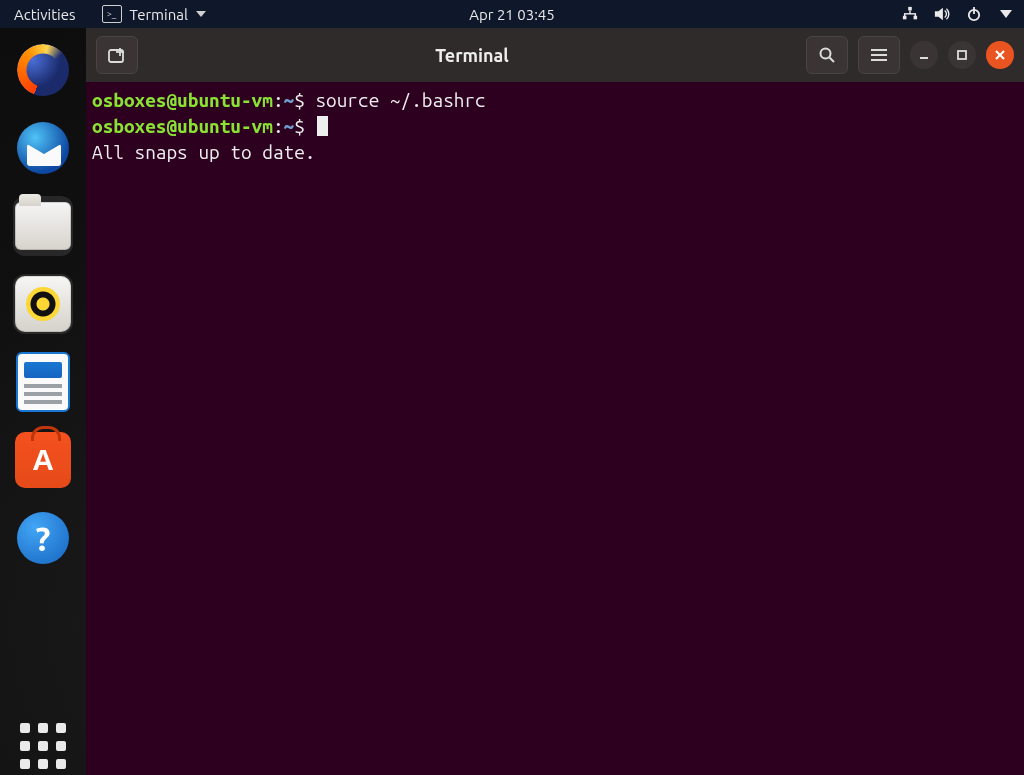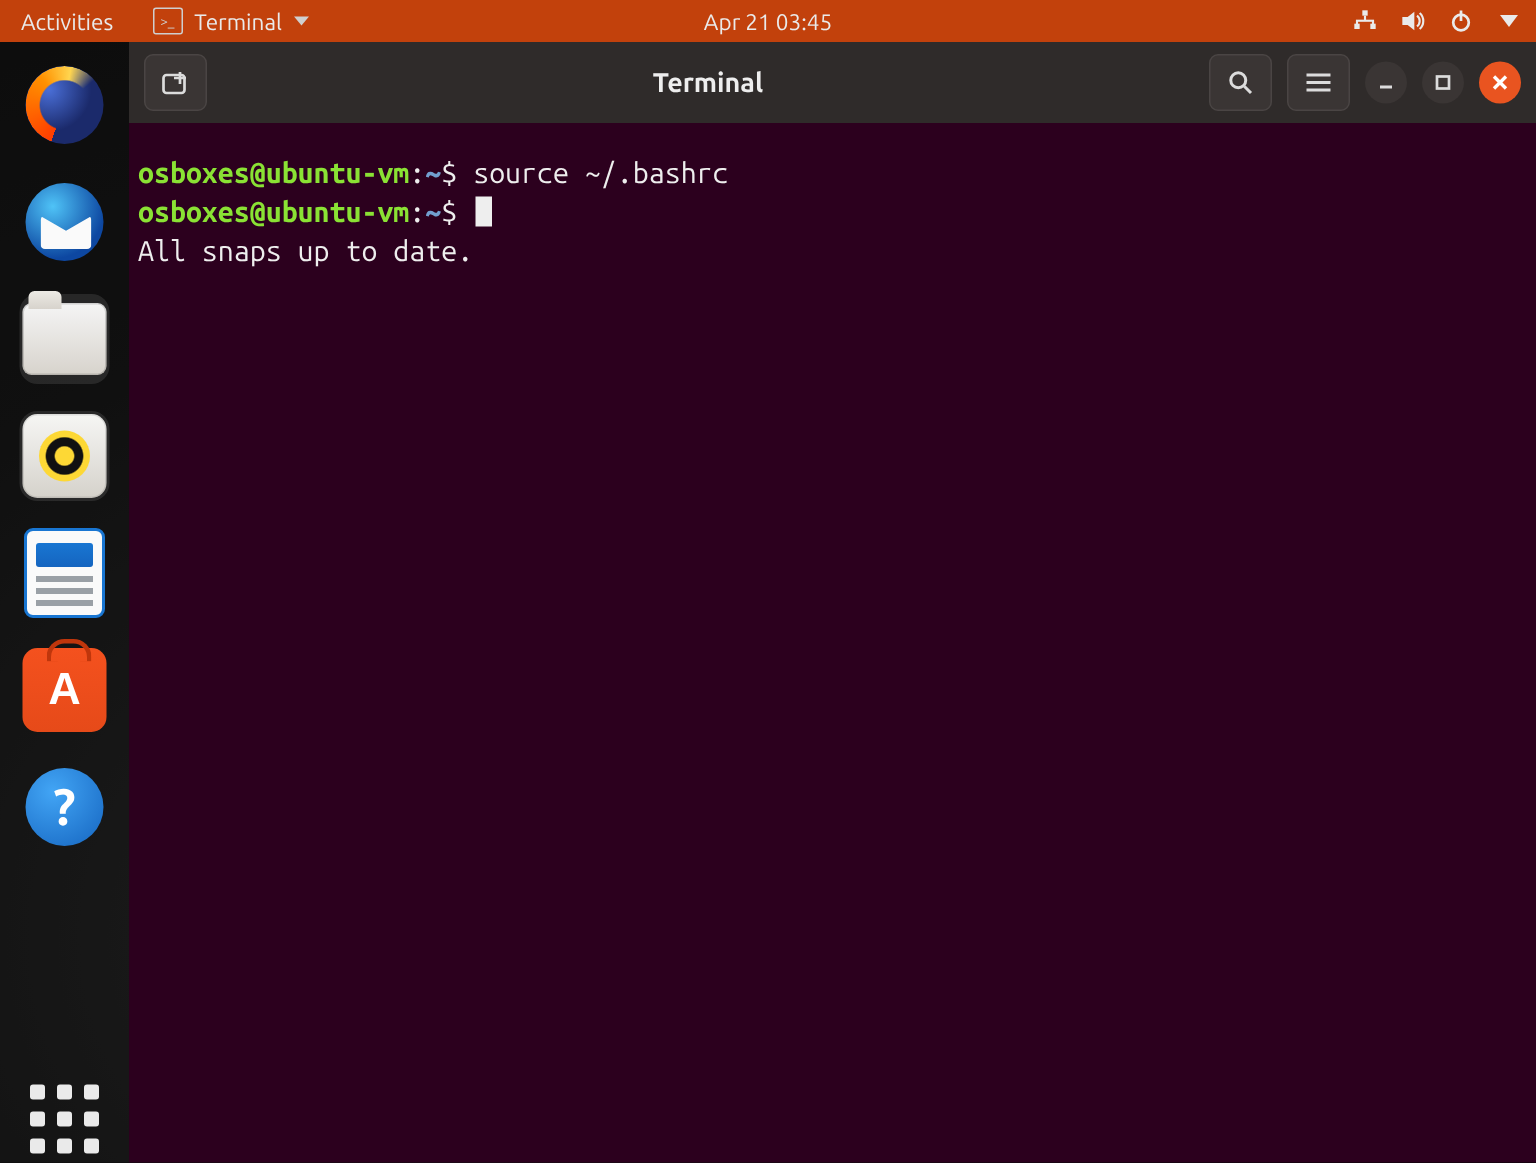--- a/index.html
+++ b/index.html
@@ -1,17 +1,17 @@
 <!DOCTYPE html>
 <html><head>
 <meta charset="utf-8">
 <style>
   html,body{margin:0;padding:0;width:1024px;height:775px;overflow:hidden;font-family:"Ubuntu","DejaVu Sans",sans-serif;background:#000;}
   
-  .top-panel{position:absolute;left:0;top:0;width:1024px;height:28px;background:#c2410c;color:#eaeaea;display:flex;align-items:center;font-size:15px;}
+  .top-panel{position:absolute;left:0;top:0;width:1024px;height:28px;background:#0f172a;color:#eaeaea;display:flex;align-items:center;font-size:15px;}
   .top-panel .left-area{display:flex;align-items:center;height:100%;}
   .top-panel .activities{padding:0 14px;height:100%;display:flex;align-items:center;cursor:pointer;}
   .top-panel .app-menu{display:flex;align-items:center;gap:8px;padding:0 12px;cursor:pointer;height:100%;}
   .top-panel .app-menu .term-glyph{width:18px;height:16px;border:1.5px solid #cfcfcf;border-radius:2px;display:flex;align-items:center;justify-content:center;}
   .top-panel .app-menu .term-glyph:before{content:">_";font-size:9px;color:#cfcfcf;line-height:1;}
   .top-panel .app-menu .caret-down{width:0;height:0;border-left:5px solid transparent;border-right:5px solid transparent;border-top:6px solid #cfcfcf;}
   .top-panel .center-area{position:absolute;left:0;right:0;display:flex;justify-content:center;pointer-events:none;}
   .top-panel .center-area span{pointer-events:auto;}
   .top-panel .right-area{position:absolute;right:10px;top:0;height:100%;display:flex;align-items:center;gap:16px;}
   .top-panel .right-area .icon{width:16px;height:16px;display:flex;align-items:center;justify-content:center;cursor:pointer;}
@@ -58,21 +58,21 @@
   .titlebar{height:54px;background:#2f2b2a;display:flex;align-items:center;padding:0 10px;gap:10px;}
   .tb-btn{width:40px;height:36px;border-radius:6px;background:#3a3534;display:flex;align-items:center;justify-content:center;cursor:pointer;border:1px solid #4a4544;}
   .tb-btn svg{stroke:#dcdcdc;fill:none;}
   .tb-title{flex:1;text-align:center;color:#eeeeee;font-size:18px;font-weight:600;}
   .tb-right{display:flex;align-items:center;gap:10px;}
   .win-ctrl{width:28px;height:28px;border-radius:50%;background:#3a3534;display:flex;align-items:center;justify-content:center;cursor:pointer;}
   .win-ctrl svg{stroke:#dcdcdc;fill:none;}
   .win-ctrl.close{background:#e95420;}
   .win-ctrl.close svg{stroke:#fff;}
   
-  .term-body{flex:1;padding:20px 6px;font-family:"Ubuntu Mono","DejaVu Sans Mono",monospace;font-size:19px;line-height:26px;color:#eeeeee;}
+  .term-body{flex:1;padding:5px 6px;font-family:"Ubuntu Mono","DejaVu Sans Mono",monospace;font-size:19px;line-height:26px;color:#eeeeee;}
   .term-line{white-space:pre;}
   .ps-user{color:#8ae234;font-weight:bold;}
   .ps-path{color:#729fcf;font-weight:bold;}
   .ps-sym{color:#eeeeee;}
   .cursor{display:inline-block;width:11px;height:20px;background:#eeeeee;vertical-align:-3px;margin-left:2px;}
 </style>
 </head>
 <body>
 
 <div class="top-panel">

